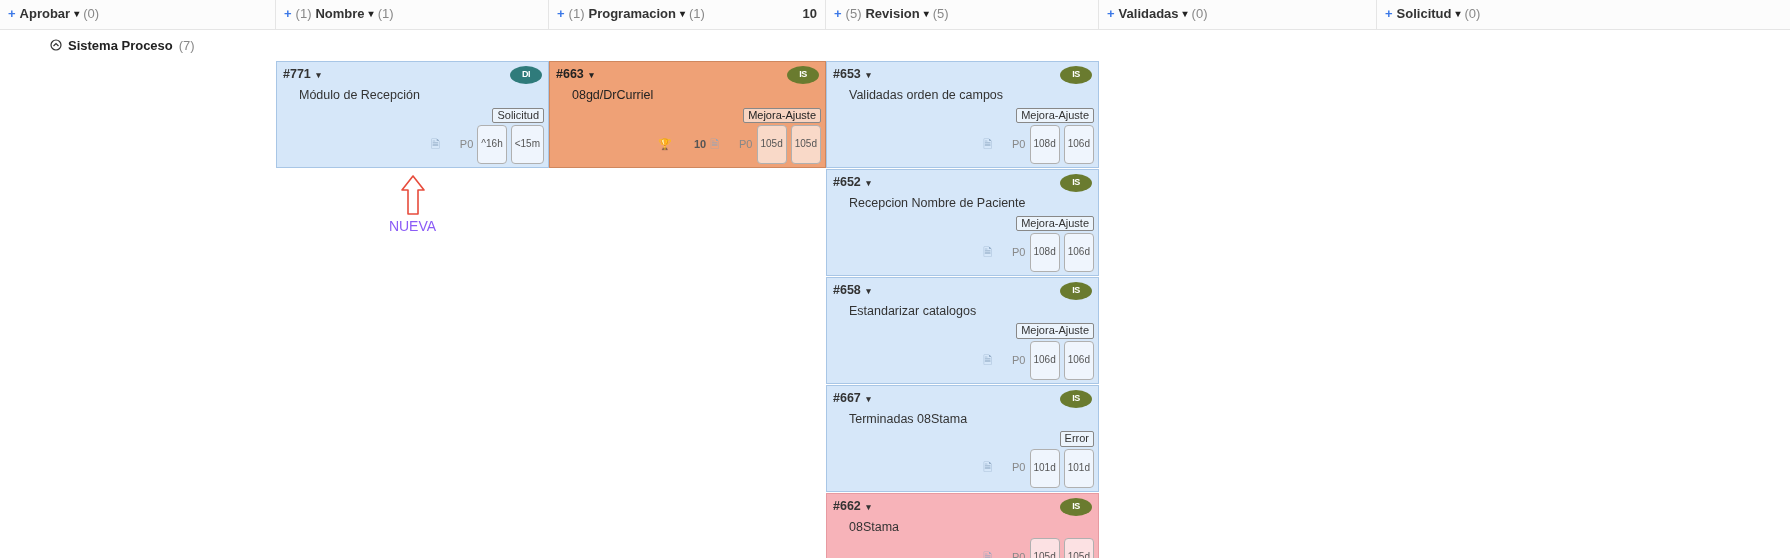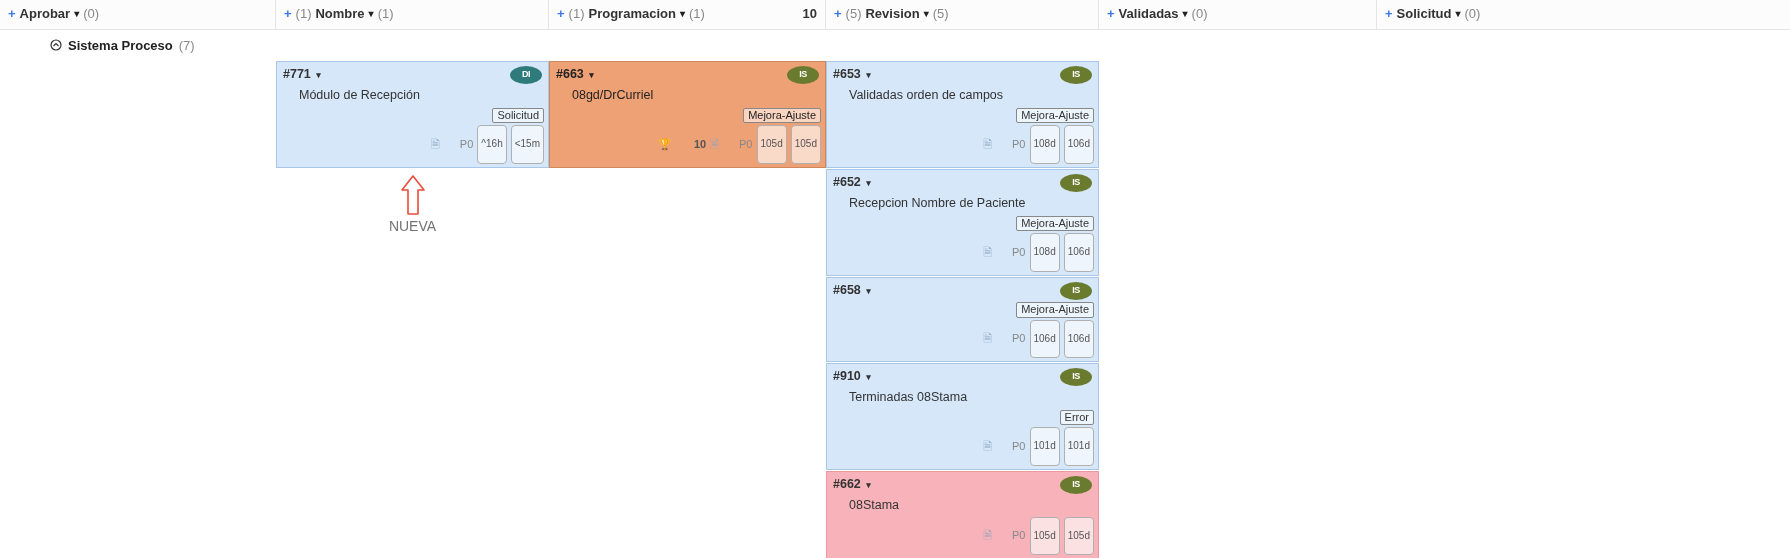--- a/index.html
+++ b/index.html
@@ -39,21 +39,21 @@
   .card-tags { display: flex; justify-content: flex-end; padding: 2px 4px 1px 16px; }
   .tag { border: 1px solid #888; background: rgba(255,255,255,0.55); padding: 0 4px; font-size: 11px; border-radius: 2px; cursor: pointer; }
   .card-foot { display: flex; justify-content: flex-end; align-items: center; gap: 4px; padding: 1px 4px 3px 4px; font-size: 11px; color: #666; }
   .card-foot .box { border: 1px solid #b0b0b0; background: rgba(255,255,255,0.6); padding: 12px 3px; border-radius: 4px; color: #555; font-size: 10px; }
   .card-foot .trophy { color: #7b6a24; margin-right: 2px; }
   .card-foot .ico { color: #8aa4c0; font-size: 11px; }
   .card-foot .p0 { color: #888; padding-left: 16px; }
 
   .annotation { position: relative; margin-top: 6px; text-align: center; }
   .annotation .arrow-svg { display: block; margin: 0 auto; }
-  .annotation .label { color: #737373; font-size: 14px; font-weight: 400; margin-top: 2px; }
+  .annotation .label { color: #8b5cf6; font-size: 14px; font-weight: 400; margin-top: 2px; }
 </style>
 </head>
 <body>
 
 <div class="board">
 
   <div class="col-headers">
     <div class="col-header c0">
       <span class="plus">+</span>
       <span>Aprobar</span>
@@ -190,34 +190,35 @@
           <span class="box">108d</span>
           <span class="box">106d</span>
         </div>
       </div>
 
       <div class="card blue">
         <div class="card-head">
           <span class="id"><span>#658</span> <span class="caret">▾</span></span>
           <span class="avatar">IS</span>
         </div>
-        <div class="card-tags">
-            <span class="tag">Mejora-Ajuste</span>
-          </div>
-        <div class="card-foot">
-          <span class="ico">🗎</span>
-          <span class="p0">P0</span>
-          <span class="box">106d</span>
-          <span class="box">106d</span>
-        </div>
-      </div>
-
-      <div class="card blue">
-        <div class="card-head">
-          <span class="id"><span>#910</span> <span class="caret">▾</span></span>
+        <div class="card-title">Estandarizar catalogos</div>
+        <div class="card-tags">
+            <span class="tag">Mejora-Ajuste</span>
+          </div>
+        <div class="card-foot">
+          <span class="ico">🗎</span>
+          <span class="p0">P0</span>
+          <span class="box">106d</span>
+          <span class="box">106d</span>
+        </div>
+      </div>
+
+      <div class="card blue">
+        <div class="card-head">
+          <span class="id"><span>#667</span> <span class="caret">▾</span></span>
           <span class="avatar">IS</span>
         </div>
         <div class="card-title">Terminadas 08Stama</div>
         <div class="card-tags">
             <span class="tag">Error</span>
           </div>
         <div class="card-foot">
           <span class="ico">🗎</span>
           <span class="p0">P0</span>
           <span class="box">101d</span>

